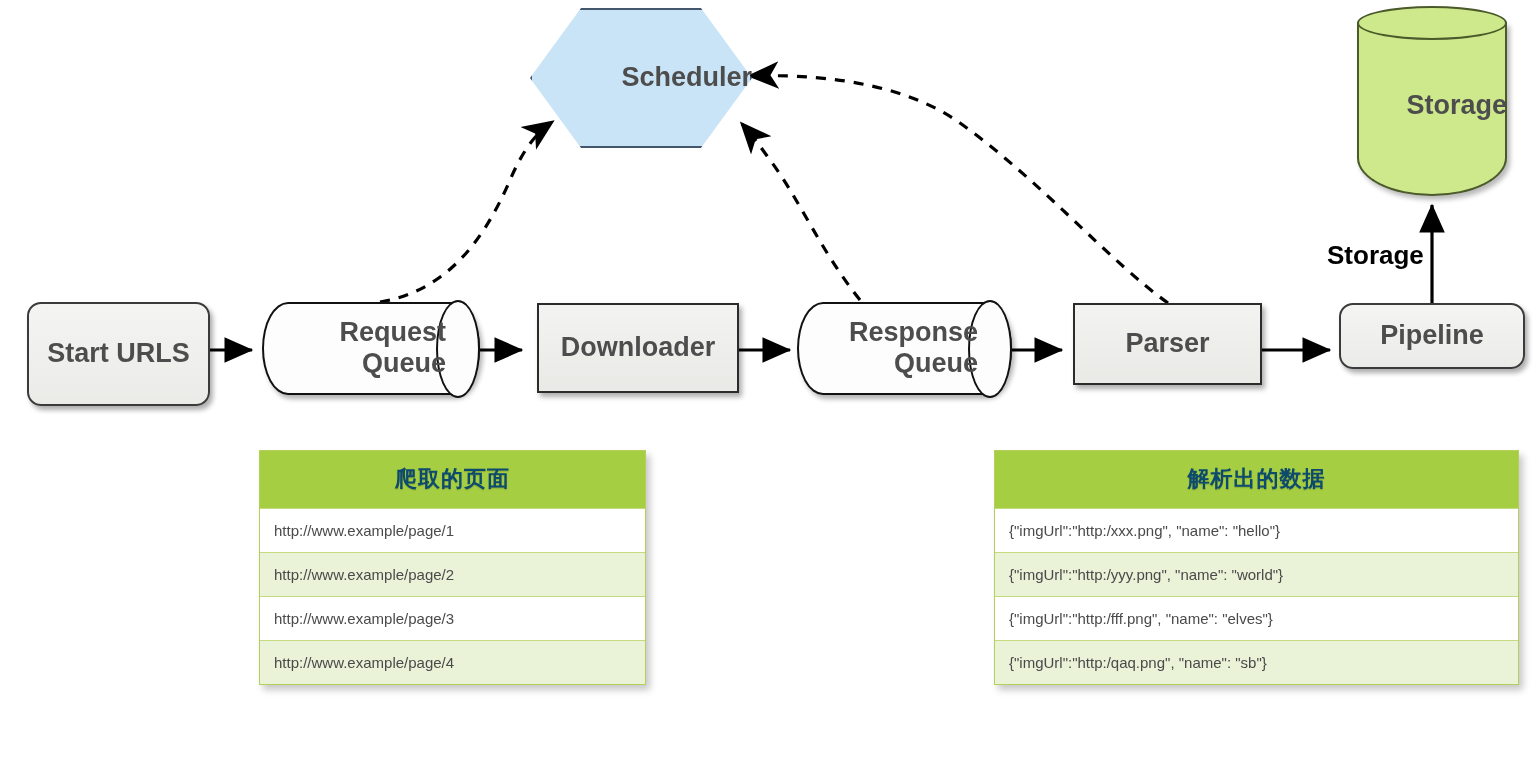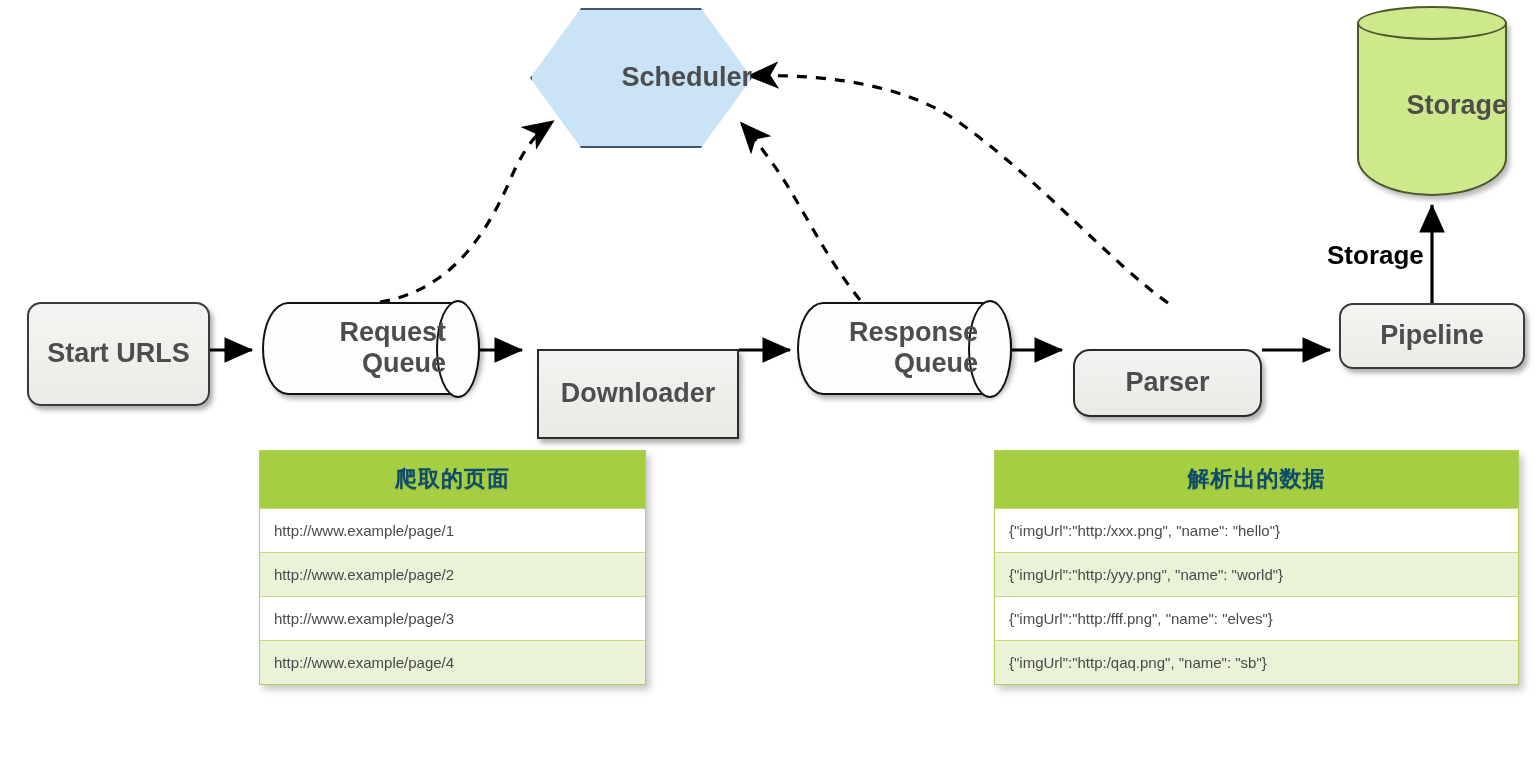--- a/index.html
+++ b/index.html
@@ -54,21 +54,20 @@
   
   .srect {
     position: absolute;
     display: flex;
     align-items: center;
     justify-content: center;
     background: linear-gradient(180deg, #f3f3f1 0%, #e9e9e6 100%);
     border: 2px solid #2b2b2b;
     box-shadow: 3px 4px 5px rgba(0,0,0,0.32);
     box-sizing: border-box;
-    margin-top: 46px;
   }
 
   
   .queue {
     position: absolute;
     box-sizing: border-box;
   }
   .queue .body {
     position: absolute;
     left: 0; top: 0; right: 0; bottom: 0;
@@ -228,21 +227,21 @@
     <span class="node-label">Downloader</span>
   </div>
 
   <div class="queue" style="left:797px; top:302px; width:215px; height:93px;">
     <span class="body"></span>
     <span class="cap" style="right:0;"></span>
     <span class="node-label qtext">Response
 Queue</span>
   </div>
 
-  <div class="srect" style="left:1073px; top:303px; width:189px; height:68px;border-radius:17px;">
+  <div class="srect" style="left:1073px; top:303px; width:189px; height:82px;">
     <span class="node-label">Parser</span>
   </div>
 
   <div class="rrect" style="left:1339px; top:303px; width:186px; height:66px;">
     <span class="node-label">Pipeline</span>
   </div>
 
   <div class="hex-wrap" style="left:530px; top:8px; width:222px; height:140px;">
     <span class="hex-shape"></span>
     <span class="node-label">Scheduler</span>

